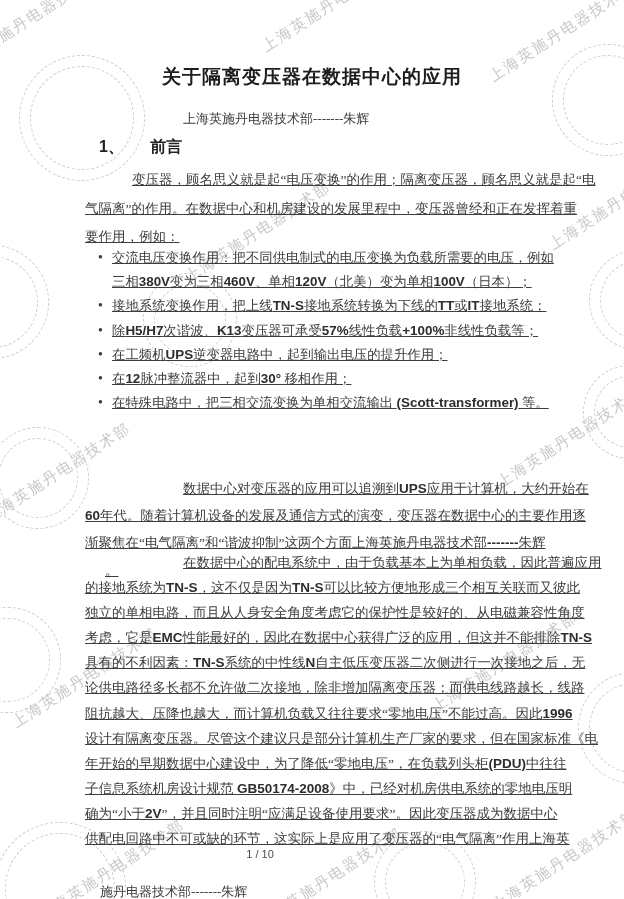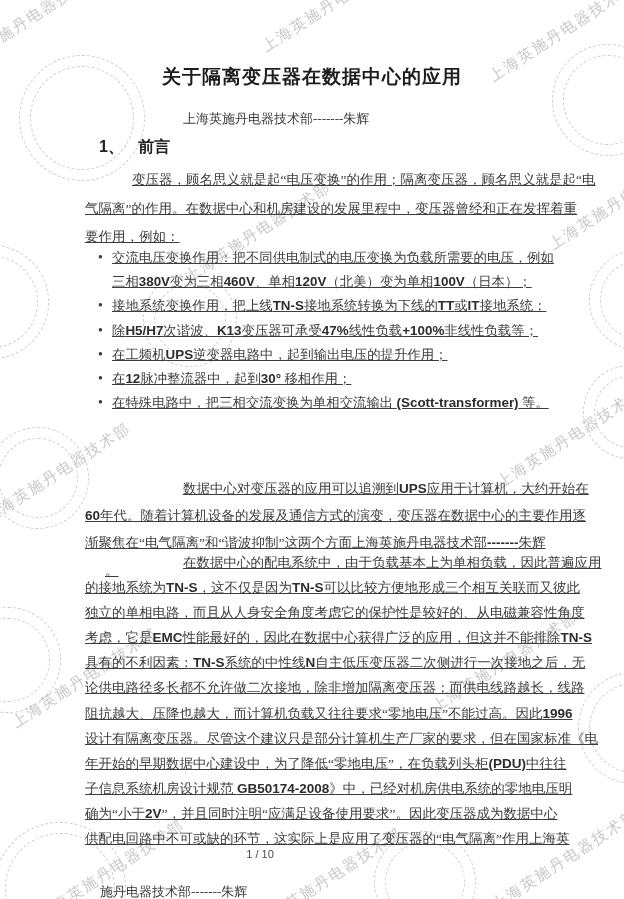--- a/index.html
+++ b/index.html
@@ -13,21 +13,21 @@
   .wm-c{position:absolute;border:1px dashed #cccccc;border-radius:50%;
         transform:translate(-50%,-50%);}
   
   .content{position:absolute;inset:0;z-index:2;}
   .title{position:absolute;top:64px;left:0;width:624px;text-align:center;
          font-family:"Liberation Sans",sans-serif;font-weight:bold;
          font-size:19px;color:#1d1d1d;letter-spacing:1px;}
   .byline{position:absolute;top:110px;left:183px;font-size:13px;color:#3a3a3a;}
   .heading{position:absolute;top:137px;left:99px;font-family:"Liberation Sans",sans-serif;
            font-weight:bold;font-size:16px;color:#222;}
-  .heading .sec-title{margin-left:10px;}
+  .heading .sec-title{margin-left:22px;}
   .para{position:absolute;left:85px;width:474px;font-size:13.5px;}
   .p1{top:166px;line-height:28.5px;}
   .bullets{position:absolute;left:85px;top:246px;width:480px;font-size:13.4px;line-height:24.2px;}
   .p2{top:440px;line-height:27.2px;margin-top:35px;}
   .p3{top:550px;line-height:25.1px;}
   .line{white-space:nowrap;text-decoration:underline;}
   .ind2{padding-left:47px;}
   .ind7{padding-left:98px;}
   .indDot{padding-left:20px;}
   .bi{position:relative;padding-left:27px;}
@@ -94,21 +94,21 @@
           <span class="dot" style="font-size: 8px;">●</span>
           <div class="line">交流电压变换作用：把不同供电制式的电压变换为负载所需要的电压，例如</div>
           <div class="line">三相<b class="lat">380V</b>变为三相<b class="lat">460V</b>、单相<b class="lat">120V</b>（北美）变为单相<b class="lat">100V</b>（日本）；</div>
         </div>
         <div class="bi">
           <span class="dot" style="font-size: 8px;">●</span>
           <div class="line">接地系统变换作用，把上线<b class="lat">TN-S</b>接地系统转换为下线的<b class="lat">TT</b>或<b class="lat">IT</b>接地系统；</div>
         </div>
         <div class="bi">
           <span class="dot" style="font-size: 8px;">●</span>
-          <div class="line">除<b class="lat">H5/H7</b>次谐波、<b class="lat">K13</b>变压器可承受<b class="lat">47%</b>线性负载<b class="lat">+100%</b>非线性负载等；</div>
+          <div class="line">除<b class="lat">H5/H7</b>次谐波、<b class="lat">K13</b>变压器可承受<b class="lat">57%</b>线性负载<b class="lat">+100%</b>非线性负载等；</div>
         </div>
         <div class="bi">
           <span class="dot" style="font-size: 8px;">●</span>
           <div class="line">在工频机<b class="lat">UPS</b>逆变器电路中，起到输出电压的提升作用；</div>
         </div>
         <div class="bi">
           <span class="dot" style="font-size: 8px;">●</span>
           <div class="line">在<b class="lat">12</b>脉冲整流器中，起到<b class="lat">30°</b> 移相作用；</div>
         </div>
         <div class="bi">

